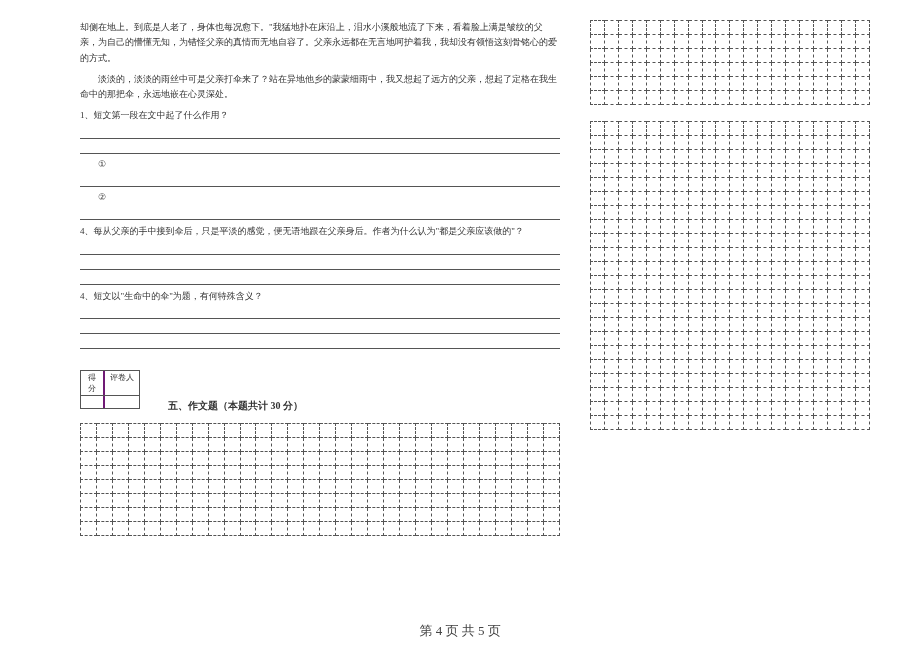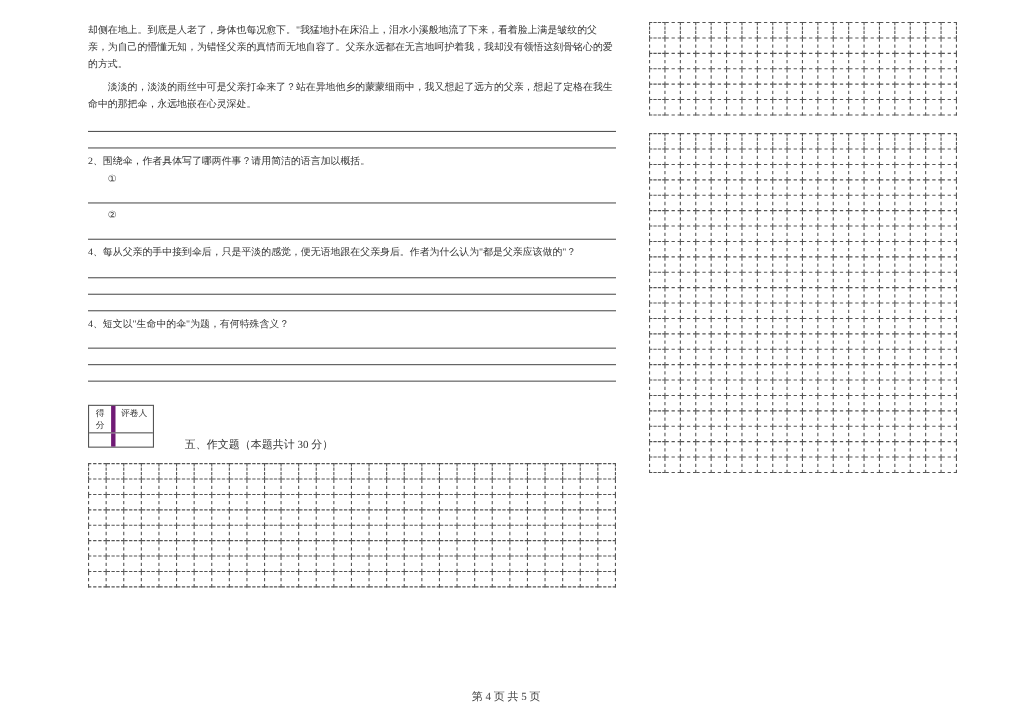--- a/index.html
+++ b/index.html
@@ -44,34 +44,34 @@
       line-height: 1.7;
     }
     .score-table {
       display: inline-flex;
       border: 1px solid #555;
       margin-top: 18px;
       margin-bottom: 4px;
       vertical-align: middle;
     }
     .score-table .cell {
-      border-right: 4px solid #701a75;
+      border-right: 2px solid #701a75;
       padding: 1px 4px;
       font-size: 8px;
       text-align: center;
     }
     .score-table .cell:last-child { border-right: none; }
     .score-table .header-row { display: flex; border-bottom: 1px solid #555; }
     .score-table .body-row { display: flex; height: 12px; }
     .score-table .body-row .cell { width: 24px; }
     .score-table .cell.c1 { width: 24px; }
     .score-table .cell.c2 { width: 34px; font-family: Liberation Serif, serif; }
     .section-title {
       display: inline-block;
-      font-weight: normal;
+      font-weight: bold;
       font-size: 10px;
       margin-left: 28px;
       vertical-align: bottom;
     }
     .essay-prompt {
       margin-top: 4px;
       line-height: 1.7;
     }
     .writing-grid {
       margin-top: 10px;
@@ -94,37 +94,37 @@
       width: 14px;
       height: 14px;
     }
     .right-grid-block { margin-bottom: 16px; }
     .footer {
       position: absolute;
       bottom: 10px;
       left: 0;
       right: 0;
       text-align: center;
-      font-size: 10px;
+      font-size: 13px;
       color: #444;
     }
     .section-row { display: flex; align-items: flex-end; }
   </style>
 </head>
 <body>
 
 <div class="page">
   <div class="col-left">
     <div class="passage">却侧在地上。到底是人老了，身体也每况愈下。"我猛地扑在床沿上，泪水小溪般地流了下来，看着脸上满是皱纹的父亲，为自己的懵懂无知，为错怪父亲的真情而无地自容了。父亲永远都在无言地呵护着我，我却没有领悟这刻骨铭心的爱的方式。</div>
     <div class="passage indent">淡淡的，淡淡的雨丝中可是父亲打伞来了？站在异地他乡的蒙蒙细雨中，我又想起了远方的父亲，想起了定格在我生命中的那把伞，永远地嵌在心灵深处。</div>
 
+    <div class="question">1、短文第一段在文中起了什么作用？</div>
     <div class="blank-line"></div>
     <div class="blank-line"></div>
 
-    <div class="question">2、围绕伞，作者具体写了哪两件事？请用简洁的语言加以概括。</div>
     <div class="sub-q">①</div>
     <div class="blank-line"></div>
     <div class="sub-q">②</div>
     <div class="blank-line"></div>
 
     <div class="question">4、每从父亲的手中接到伞后，只是平淡的感觉，便无语地跟在父亲身后。作者为什么认为"都是父亲应该做的"？</div>
     <div class="blank-line"></div>
     <div class="blank-line"></div>
     <div class="blank-line"></div>
 

